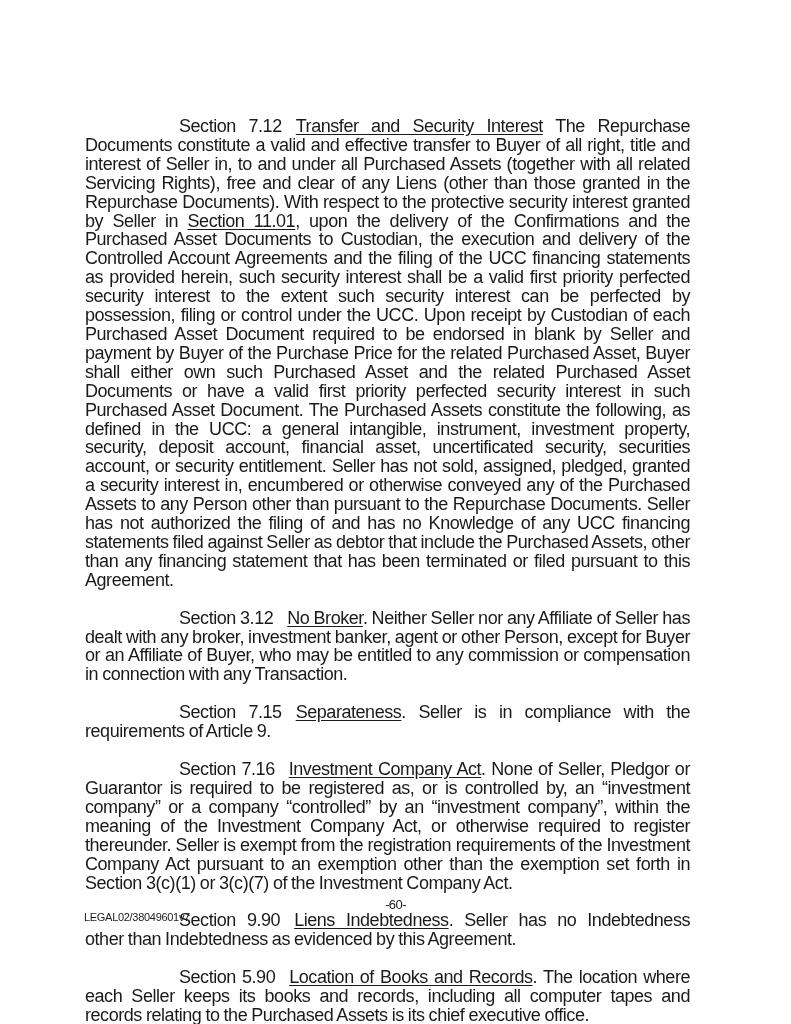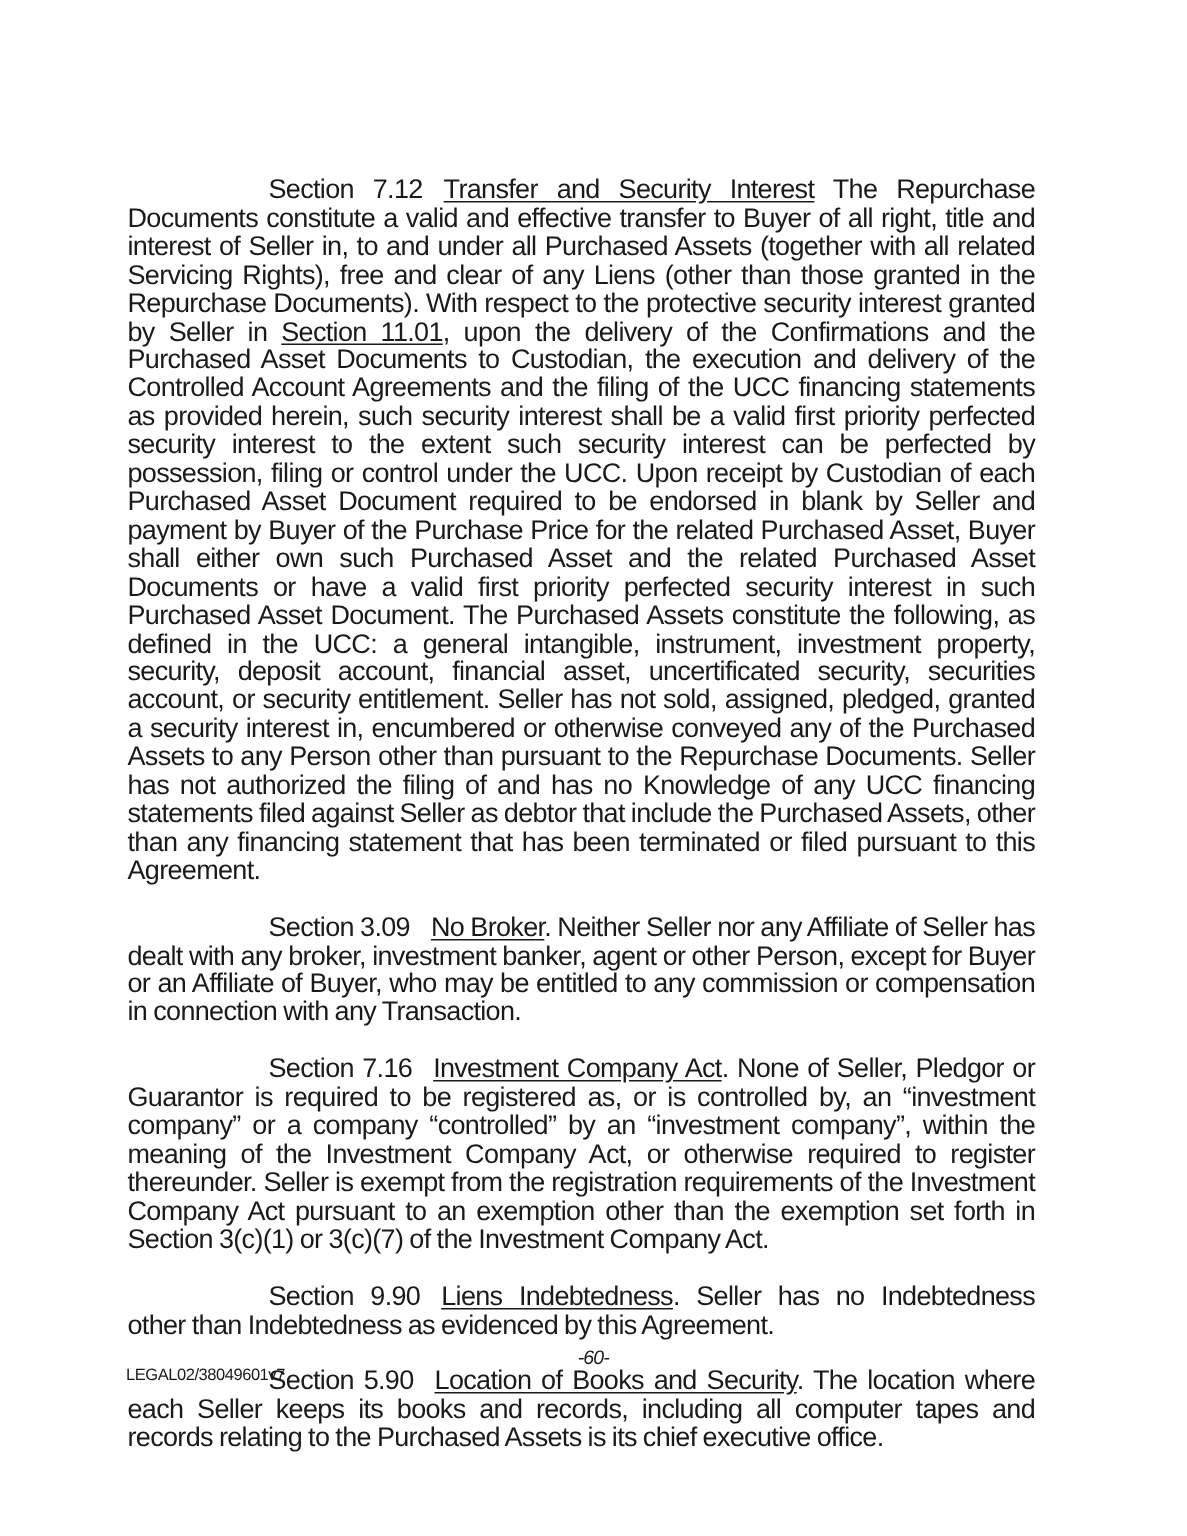--- a/index.html
+++ b/index.html
@@ -12,41 +12,42 @@
     .body-text {
       position: absolute; left: 85px; top: 117px; width: 605px;
       font-size: 18px; line-height: 18.9px; letter-spacing: -0.45px; word-spacing: -0.5px;
     }
     .para { margin: 0 0 19px 0; text-align: justify; }
     .para .indent { display: inline-block; width: 94px; }
     .sec-num { margin-right: 14px; }
     .u { text-decoration: underline; text-underline-offset: 2px; }
     .page-number {
       position: absolute; left: 0; width: 791px; top: 897px; text-align: center;
-      font-size: 13px; letter-spacing: -0.6px; font-style: italic;
+      font-size: 13px; letter-spacing: -0.6px;
     }
     .doc-id {
       position: absolute; left: 84px; top: 911px; font-size: 11px; letter-spacing: -0.3px;
     }
   </style>
 </head>
 <body>
 
 <div class="page">
   <div class="body-text">
 
     <p class="para"><span class="indent"></span><span class="sec-num">Section 7.12</span><span class="u">Transfer and Security Interest</span><span>  The Repurchase Documents constitute a valid and effective transfer to Buyer of all right, title and interest of Seller in, to and under all Purchased Assets (together with all related Servicing Rights), free and clear of any Liens (other than those granted in the Repurchase Documents).  With respect to the protective security interest granted by Seller in </span><span class="u">Section 11.01</span><span>, upon the delivery of the Confirmations and the Purchased Asset Documents to Custodian, the execution and delivery of the Controlled Account Agreements and the filing of the UCC financing statements as provided herein, such security interest shall be a valid first priority perfected security interest to the extent such security interest can be perfected by possession, filing or control under the UCC.  Upon receipt by Custodian of each Purchased Asset Document required to be endorsed in blank by Seller and payment by Buyer of the Purchase Price for the related Purchased Asset, Buyer shall either own such Purchased Asset and the related Purchased Asset Documents or have a valid first priority perfected security interest in such Purchased Asset Document.  The Purchased Assets constitute the following, as defined in the UCC: a general intangible, instrument, investment property, security, deposit account, financial asset, uncertificated security, securities account, or security entitlement.  Seller has not sold, assigned, pledged, granted a security interest in, encumbered or otherwise conveyed any of the Purchased Assets to any Person other than pursuant to the Repurchase Documents. Seller has not authorized the filing of and has no Knowledge of any UCC financing statements filed against Seller as debtor that include the Purchased Assets, other than any financing statement that has been terminated or filed pursuant to this Agreement.</span></p>
 
-    <p class="para"><span class="indent"></span><span class="sec-num">Section 3.09</span><span class="u">No Broker</span><span>.  Neither Seller nor any Affiliate of Seller has dealt with any broker, investment banker, agent or other Person, except for Buyer or an Affiliate of Buyer, who may be entitled to any commission or compensation in connection with any Transaction.</span></p>
+    <p class="para"><span class="indent"></span><span class="sec-num">Section 3.12</span><span class="u">No Broker</span><span>.  Neither Seller nor any Affiliate of Seller has dealt with any broker, investment banker, agent or other Person, except for Buyer or an Affiliate of Buyer, who may be entitled to any commission or compensation in connection with any Transaction.</span></p>
 
 
+    <p class="para"><span class="indent"></span><span class="sec-num">Section 7.15</span><span class="u">Separateness</span><span>.   Seller is in compliance with the requirements of Article 9.</span></p>
 
     <p class="para"><span class="indent"></span><span class="sec-num">Section 7.16</span><span class="u">Investment Company Act</span><span>.  None of Seller, Pledgor or Guarantor is required to be registered as, or is controlled by, an “investment company” or a company “controlled” by an “investment company”, within the meaning of the Investment Company Act, or otherwise required to register thereunder.  Seller is exempt from the registration requirements of the Investment Company Act pursuant to an exemption other than the exemption set forth in Section 3(c)(1) or 3(c)(7) of the Investment Company Act.</span></p>
 
     <p class="para"><span class="indent"></span><span class="sec-num">Section 9.90</span><span class="u">Liens Indebtedness</span><span>.   Seller has no Indebtedness other than Indebtedness as evidenced by this Agreement.</span></p>
 
-    <p class="para"><span class="indent"></span><span class="sec-num">Section 5.90</span><span class="u">Location of Books and Security</span><span>.  The location where each Seller keeps its books and records, including all computer tapes and records relating to the Purchased Assets is its chief executive office.</span></p>
+    <p class="para"><span class="indent"></span><span class="sec-num">Section 5.90</span><span class="u">Location of Books and Records</span><span>.  The location where each Seller keeps its books and records, including all computer tapes and records relating to the Purchased Assets is its chief executive office.</span></p>
 
   </div>
 
   <div class="page-number">-60-</div>
   <div class="doc-id">LEGAL02/38049601v7</div>
 </div>
 
 </body></html>

